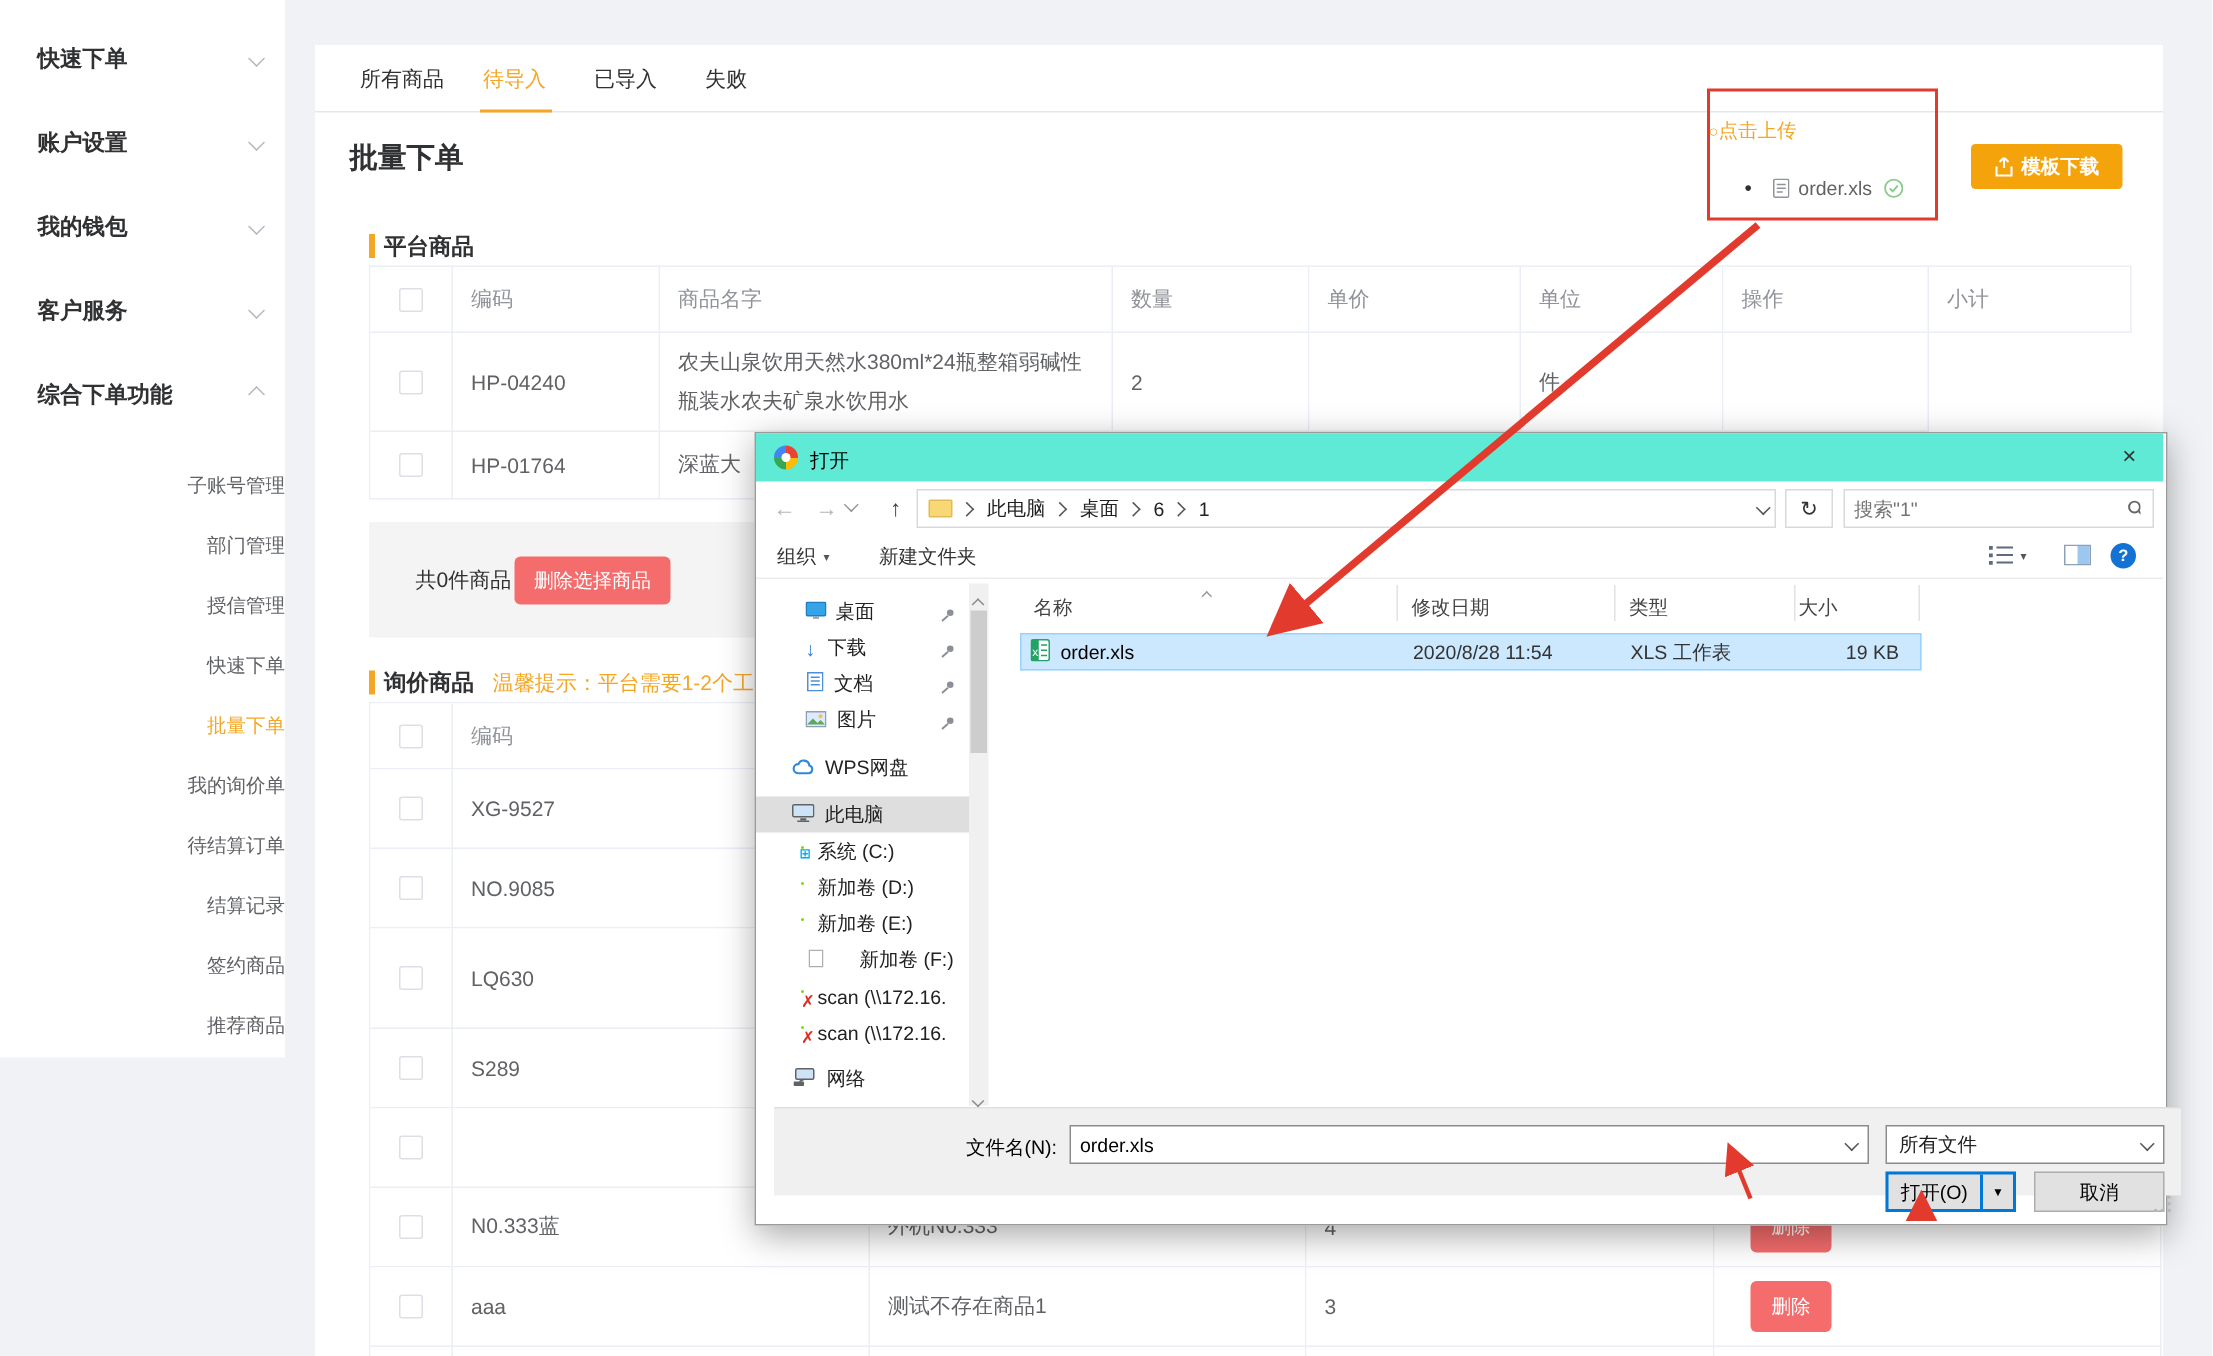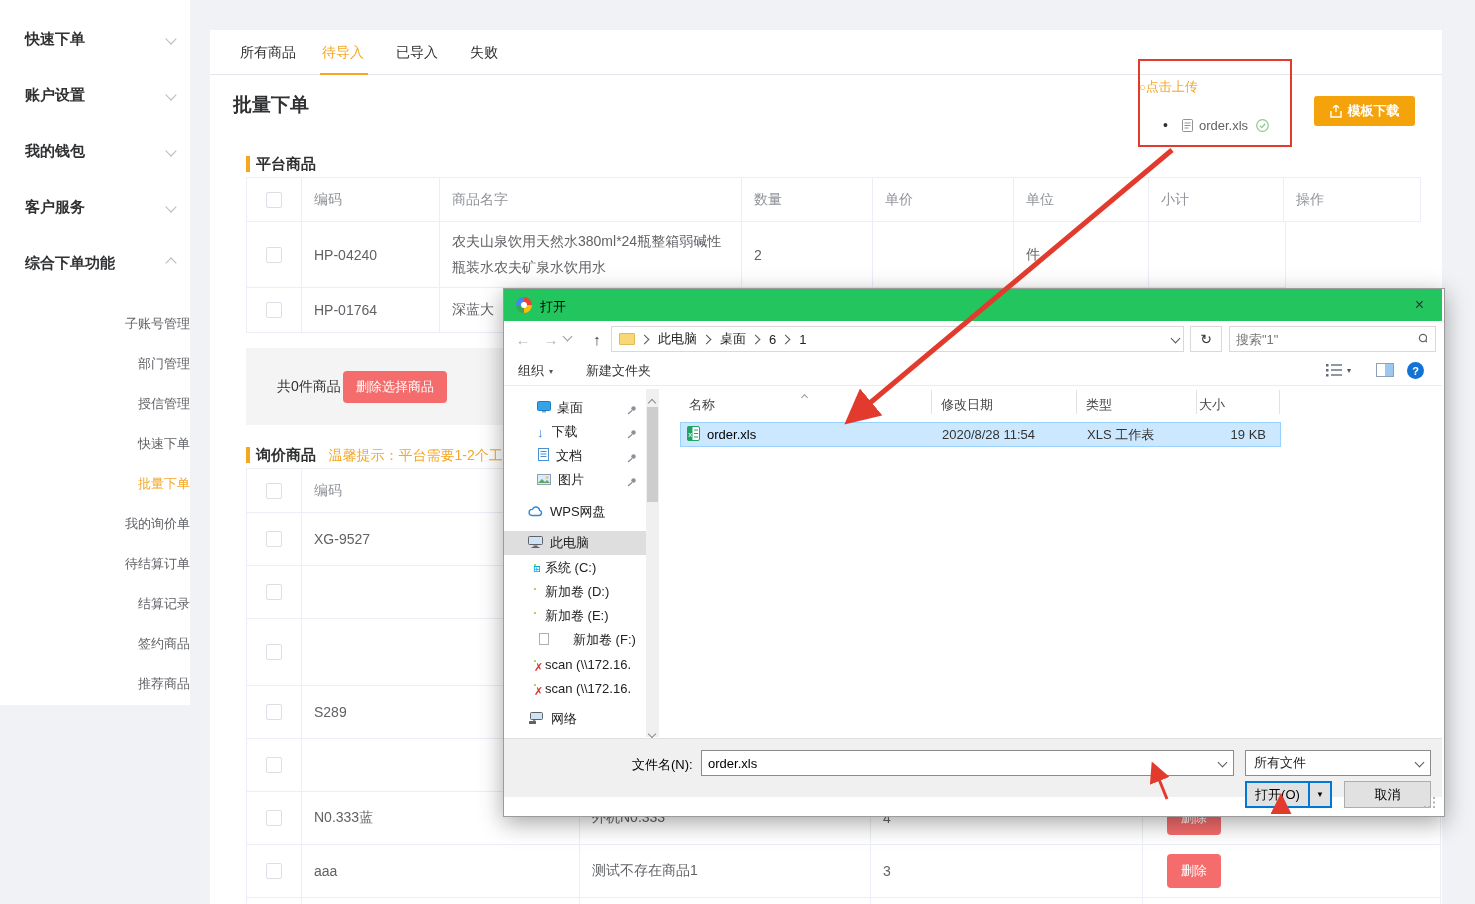--- a/index.html
+++ b/index.html
@@ -151,22 +151,22 @@
     <div class="tbl" style="left:36px;top:147px;width:1174px">
       <div class="tr">
         <div class="td hd cbx" style="width:55px;height:44px">
             <span class="cb"></span>
           </div>
         <div class="td hd" style="width:138px;height:44px">编码</div>
         <div class="td hd" style="width:302px;height:44px">商品名字</div>
         <div class="td hd" style="width:131px;height:44px">数量</div>
         <div class="td hd" style="width:141px;height:44px">单价</div>
         <div class="td hd" style="width:135px;height:44px">单位</div>
+        <div class="td hd" style="width:137px;height:44px">操作</div>
         <div class="td hd" style="width:135px;height:44px">小计</div>
-        <div class="td hd" style="width:137px;height:44px">操作</div>
       </div>
       <div class="tr">
         <div class="td cbx" style="width:55px;height:66px">
             <span class="cb"></span>
           </div>
         <div class="td" style="width:138px;height:66px">HP-04240</div>
         <div class="td" style="width:302px;height:66px;line-height:1.8">农夫山泉饮用天然水380ml*24瓶整箱弱碱性瓶装水农夫矿泉水饮用水</div>
         <div class="td" style="width:131px;height:66px">2</div>
         <div class="td" style="width:141px;height:66px"></div>
         <div class="td" style="width:135px;height:66px">件</div>
@@ -215,30 +215,32 @@
         <div class="td" style="width:291px;height:53px"></div>
         <div class="td" style="width:272px;height:53px"></div>
         <div class="td" style="width:298px;height:53px">
             <button class="btn-danger" style="width:54px;height:34px;margin-left:12px">删除</button>
           </div>
       </div>
       <div class="tr">
         <div class="td cbx" style="width:55px;height:53px">
             <span class="cb"></span>
           </div>
+        <div class="td" style="width:278px;height:53px">NO.9085</div>
         <div class="td" style="width:291px;height:53px"></div>
         <div class="td" style="width:272px;height:53px"></div>
         <div class="td" style="width:298px;height:53px">
             <button class="btn-danger" style="width:54px;height:34px;margin-left:12px">删除</button>
           </div>
       </div>
       <div class="tr">
         <div class="td cbx" style="width:55px;height:67px">
             <span class="cb"></span>
           </div>
+        <div class="td" style="width:278px;height:67px">LQ630</div>
         <div class="td" style="width:291px;height:67px"></div>
         <div class="td" style="width:272px;height:67px"></div>
         <div class="td" style="width:298px;height:67px">
             <button class="btn-danger" style="width:54px;height:34px;margin-left:12px">删除</button>
           </div>
       </div>
       <div class="tr">
         <div class="td cbx" style="width:55px;height:53px">
             <span class="cb"></span>
           </div>
@@ -286,21 +288,21 @@
         <div class="td" style="width:278px;height:8px;border-bottom:none"></div>
         <div class="td" style="width:291px;height:8px;border-bottom:none"></div>
         <div class="td" style="width:272px;height:8px;border-bottom:none"></div>
         <div class="td" style="width:298px;height:8px;border-bottom:none"></div>
       </div>
     </div>
   </div>
 
   <div class="dlg">
 
-    <div class="a" style="left:0;top:0;width:938px;height:32px;background:#22c55e">
+    <div class="a" style="left:0;top:0;width:938px;height:32px;background:#5eead4">
       <div class="a" style="left:12px;top:8px;width:16px;height:16px;border-radius:50%;background:conic-gradient(#ea4335 0 25%,#fbbc05 25% 50%,#34a853 50% 75%,#4285f4 75% 100%)">
         <div class="a" style="left:5px;top:5px;width:6px;height:6px;border-radius:50%;background:#fff"></div>
       </div>
       <span class="a" style="left:36px;top:9px;font-size:13px;color:#000">打开</span>
       <div class="a bar-btn" style="left:893px;top:0;width:45px;height:32px;font-size:16px;color:#333">×</div>
     </div>
 
     <div class="a" style="left:0;top:32px;width:938px;height:35px">
       <div class="a bar-btn" style="left:6px;top:5px;width:26px;height:26px;color:#b5b5b5;font-size:15px">←</div>
       <div class="a bar-btn" style="left:34px;top:5px;width:26px;height:26px;color:#b5b5b5;font-size:15px">→</div>
@@ -486,21 +488,21 @@
               <line x1="7" y1="7.5" x2="11" y2="7.5" stroke="#21a366"></line>
               <line x1="7" y1="11" x2="11" y2="11" stroke="#21a366"></line>
             </svg></span>
         <span style="margin-left:7px;color:#000">order.xls</span>
         <span class="a" style="left:261px;color:#333">2020/8/28 11:54</span>
         <span class="a" style="left:406px;color:#333">XLS 工作表</span>
         <span class="a" style="left:519px;width:66px;text-align:right;color:#333">19 KB</span>
       </div>
     </div>
 
-    <div class="a" style="left:0;top:449px;width:938px;height:59px;background:#f0f0f0;border-top:1px solid #dfdfdf">
+    <div class="a" style="left:12px;top:449px;width:938px;height:59px;background:#f0f0f0;border-top:1px solid #dfdfdf">
       <span class="a" style="left:128px;top:17px;color:#000">文件名(N):</span>
       <div class="a combo" style="left:197px;top:11px;width:533px;height:26px">
         <input value="order.xls" style="">
         <span class="ccar"></span>
       </div>
       <div class="a combo" style="left:741px;top:11px;width:186px;height:26px">
         <span style="margin-left:8px">所有文件</span>
         <span class="ccar" style="margin-left:auto"></span>
       </div>
       <div class="a win-btn" style="left:741px;top:42px;width:87px;height:27px;border:2px solid #0078d7;padding:0">

